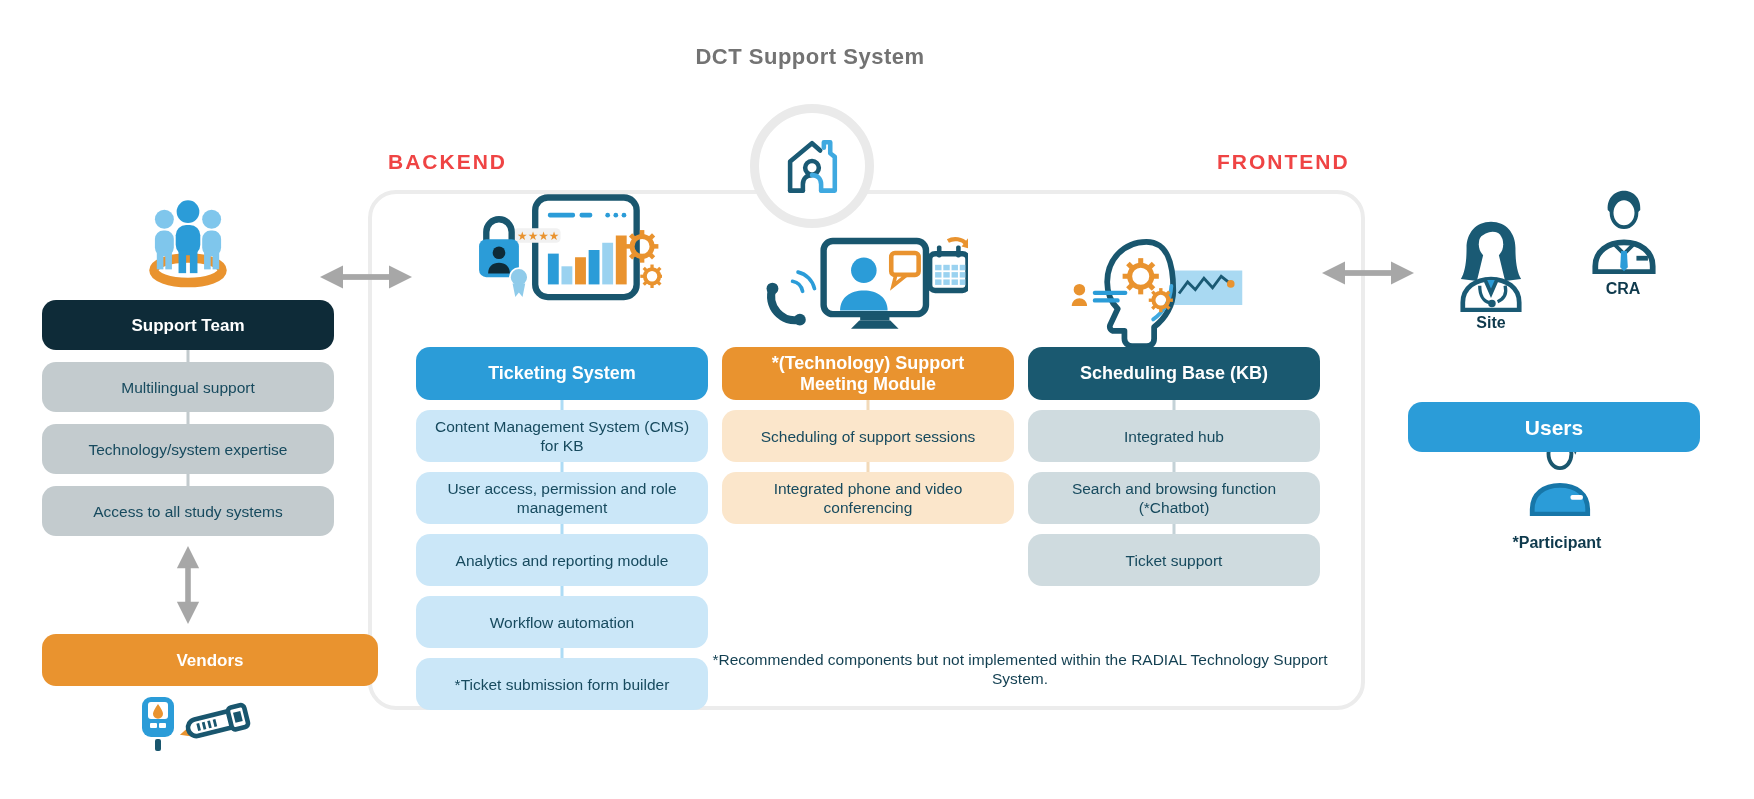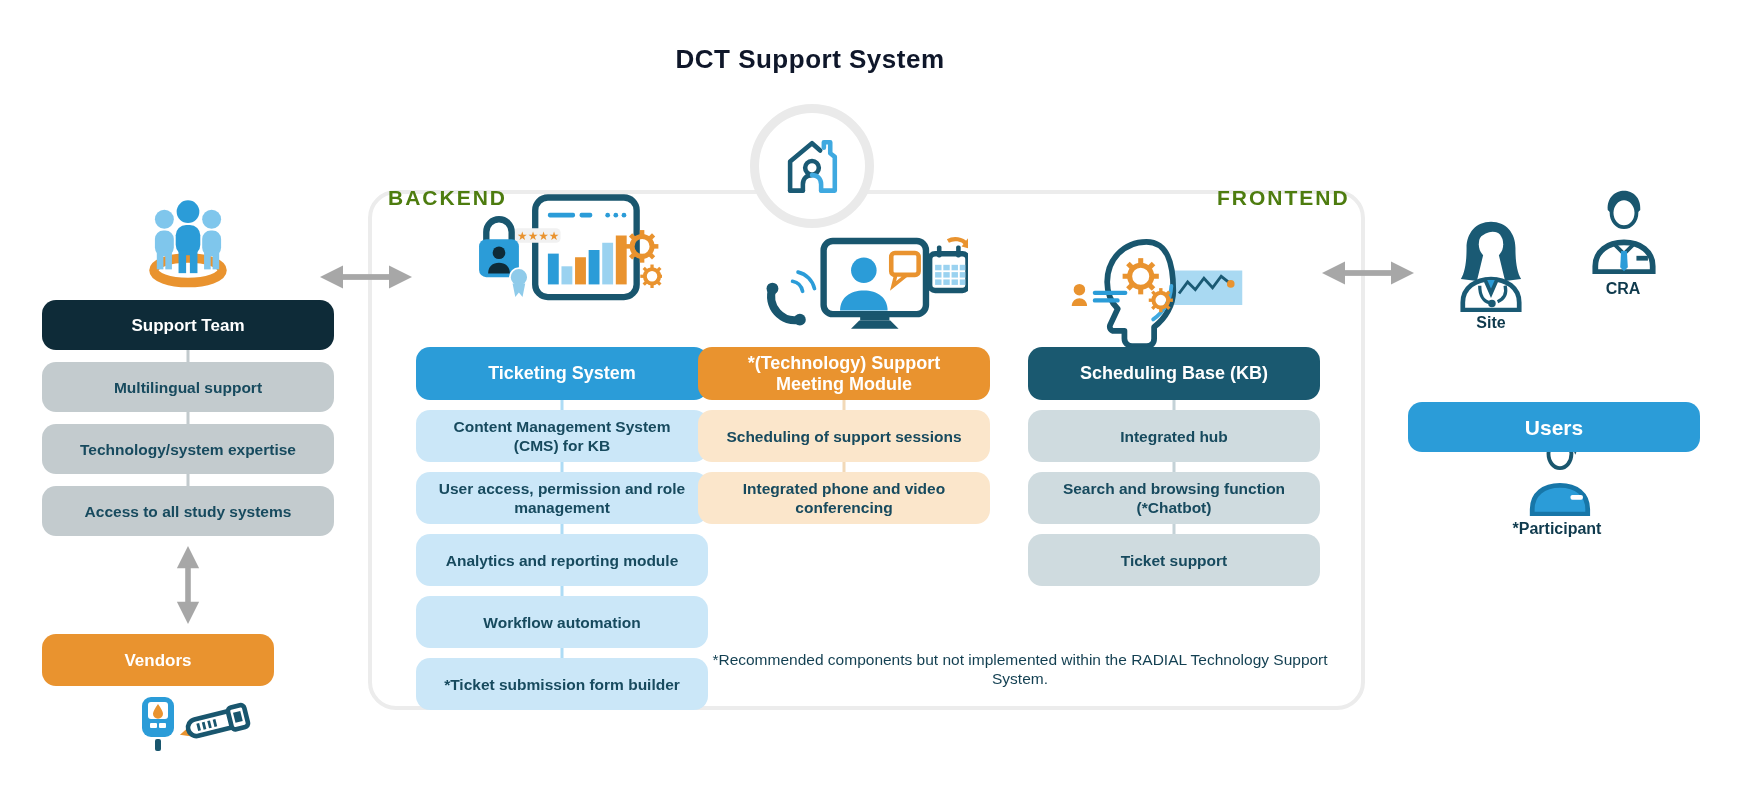--- a/index.html
+++ b/index.html
@@ -1,49 +1,49 @@
 <!DOCTYPE html>
 <html><head>
 <meta charset="utf-8">
 <style>
   html,body{margin:0;padding:0;background:#fff;}
   #canvas{position:relative;width:1754px;height:799px;background:#fff;overflow:hidden;
           font-family:"Liberation Sans",sans-serif;color:#174a5e;}
   .abs{position:absolute;}
-  .title{left:510px;top:44px;width:600px;text-align:center;font-size:26px;font-weight:bold;
-         color:#0f172a;letter-spacing:.5px;}
-  .zone{font-size:21px;font-weight:bold;color:#4d7c0f;letter-spacing:2px;margin-top:36px;}
+  .title{left:510px;top:44px;width:600px;text-align:center;font-size:22px;font-weight:bold;
+         color:#737373;letter-spacing:.5px;}
+  .zone{font-size:21px;font-weight:bold;color:#ef4444;letter-spacing:2px;}
   .zone.backend{left:388px;top:150px;}
   .zone.frontend{left:1217px;top:150px;}
   .outer-box{left:368px;top:190px;width:997px;height:520px;border:4px solid #ececec;
              border-radius:28px;box-sizing:border-box;}
   .hub-circle{left:750px;top:104px;width:124px;height:124px;border-radius:50%;background:#fff;
               border:9px solid #eaeaea;box-sizing:border-box;display:flex;align-items:center;
               justify-content:center;z-index:3;}
   
   .pill{border-radius:14px;display:flex;align-items:center;justify-content:center;
-        text-align:center;box-sizing:border-box;padding:0 16px;position:relative;z-index:1;font-weight:bold;}
+        text-align:center;box-sizing:border-box;padding:0 16px;position:relative;z-index:1;}
   .hdr{color:#fff;font-weight:bold;font-size:18px;line-height:21px;}
   .item{font-size:15.5px;line-height:19px;color:#174a5e;}
   .navy{background:#0e2b38;} .orange{background:#e9932f;} .blue{background:#2b9cd8;}
   .kbteal{background:#1a5970;}
   .gray-item{background:#c3cbce;} .blue-item{background:#cbe7f8;}
   .peach-item{background:#fbe6cb;} .kb-item{background:#cfdbdf;}
   
   .col{position:absolute;top:347px;width:292px;}
   .col::before{content:"";position:absolute;left:50%;top:24px;bottom:24px;width:3px;
                transform:translateX(-50%);background:var(--lc,#d9d9d9);z-index:0;}
   .col .hdr{height:53px;}
   .col .item{height:52px;margin-top:10px;}
   .leftcol{position:absolute;left:42px;top:300px;width:292px;}
   .leftcol::before{content:"";position:absolute;left:50%;top:24px;bottom:24px;width:3px;
                transform:translateX(-50%);background:#c2cacd;z-index:0;}
   .leftcol .hdr{height:50px;font-size:17px;}
   .leftcol .item{height:50px;margin-top:12px;font-size:15.5px;}
-  .vendors{left:42px;top:634px;width:232px;height:52px;font-size:17px;}
+  .vendors{left:42px;top:634px;width:336px;height:52px;font-size:17px;}
   .users-bar{left:1408px;top:350px;width:292px;height:50px;font-size:21px;}
   .role-label{font-weight:bold;font-size:16px;color:#0f3a4d;text-align:center;}
   .footnote{left:710px;top:650px;width:620px;text-align:center;font-size:15.5px;
             line-height:19px;color:#123f51;}
   svg{display:block;}
 </style>
 </head>
 <body>
 
 <div id="canvas">
@@ -245,21 +245,21 @@
         <rect x="196" y="56" width="7" height="6"></rect>
           <rect x="205" y="56" width="7" height="6"></rect>
           <rect x="214" y="56" width="7" height="6"></rect>
           <rect x="223" y="56" width="6" height="6"></rect>
       </g>
       <path d="M210,14 a14,11 0 0 1 20,3" fill="none" stroke="#e9932f" stroke-width="4.5"></path>
       <polygon points="232,11 236,23 225,20" fill="#e9932f"></polygon>
     </svg>
   </span>
 
-  <div class="col" style="left:698px;--lc:#f2d9b8;">
+  <div class="col" style="left:722px;--lc:#f2d9b8;">
     <div class="pill hdr orange">*(Technology) Support Meeting Module</div>
     <div class="pill item peach-item">Scheduling of support sessions</div>
     <div class="pill item peach-item">Integrated phone and video conferencing</div>
   </div>
 
   <span class="abs" style="left:1066px;top:236px;">
     <svg width="182" height="115" viewBox="0 0 190 120">
       <rect x="112" y="36" width="72" height="36" fill="#a9d9f2"></rect>
       <polyline points="118,60 127,48 135,56 144,44 153,54 162,42 172,50" fill="none" stroke="#1a5a74" stroke-width="3"></polyline>
       <circle cx="172" cy="50" r="4" fill="#e9932f"></circle>
@@ -337,15 +337,15 @@
   <div class="abs pill hdr blue users-bar">Users</div>
 
   <span class="abs" style="left:1520px;top:428px;">
     <svg width="78" height="88" viewBox="0 0 80 92">
       <path d="M26,21 c-3,-11 6,-17 15,-17 c6,0 10,2 12,6 c5,0 9,5 7,11 l-3,7 c-2,-7 -7,-9 -12,-7 c-6,-4 -15,-2 -17,5 z" fill="#19566e"></path>
       <ellipse cx="41" cy="27" rx="12" ry="15" fill="#fff" stroke="#19566e" stroke-width="4"></ellipse>
       <path d="M12,90 v-5 c0,-16 12,-25 29,-25 s29,9 29,25 v5 z" fill="#2b9cd8" stroke="#1776a8" stroke-width="5"></path>
       <rect x="52" y="70" width="13" height="5" rx="2" fill="#fff"></rect>
     </svg>
   </span>
-  <div class="abs role-label" style="left:1477px;top:520px;width:160px;">*Participant</div>
+  <div class="abs role-label" style="left:1477px;top:534px;width:160px;">*Participant</div>
 
 </div>
 
 </body></html>

